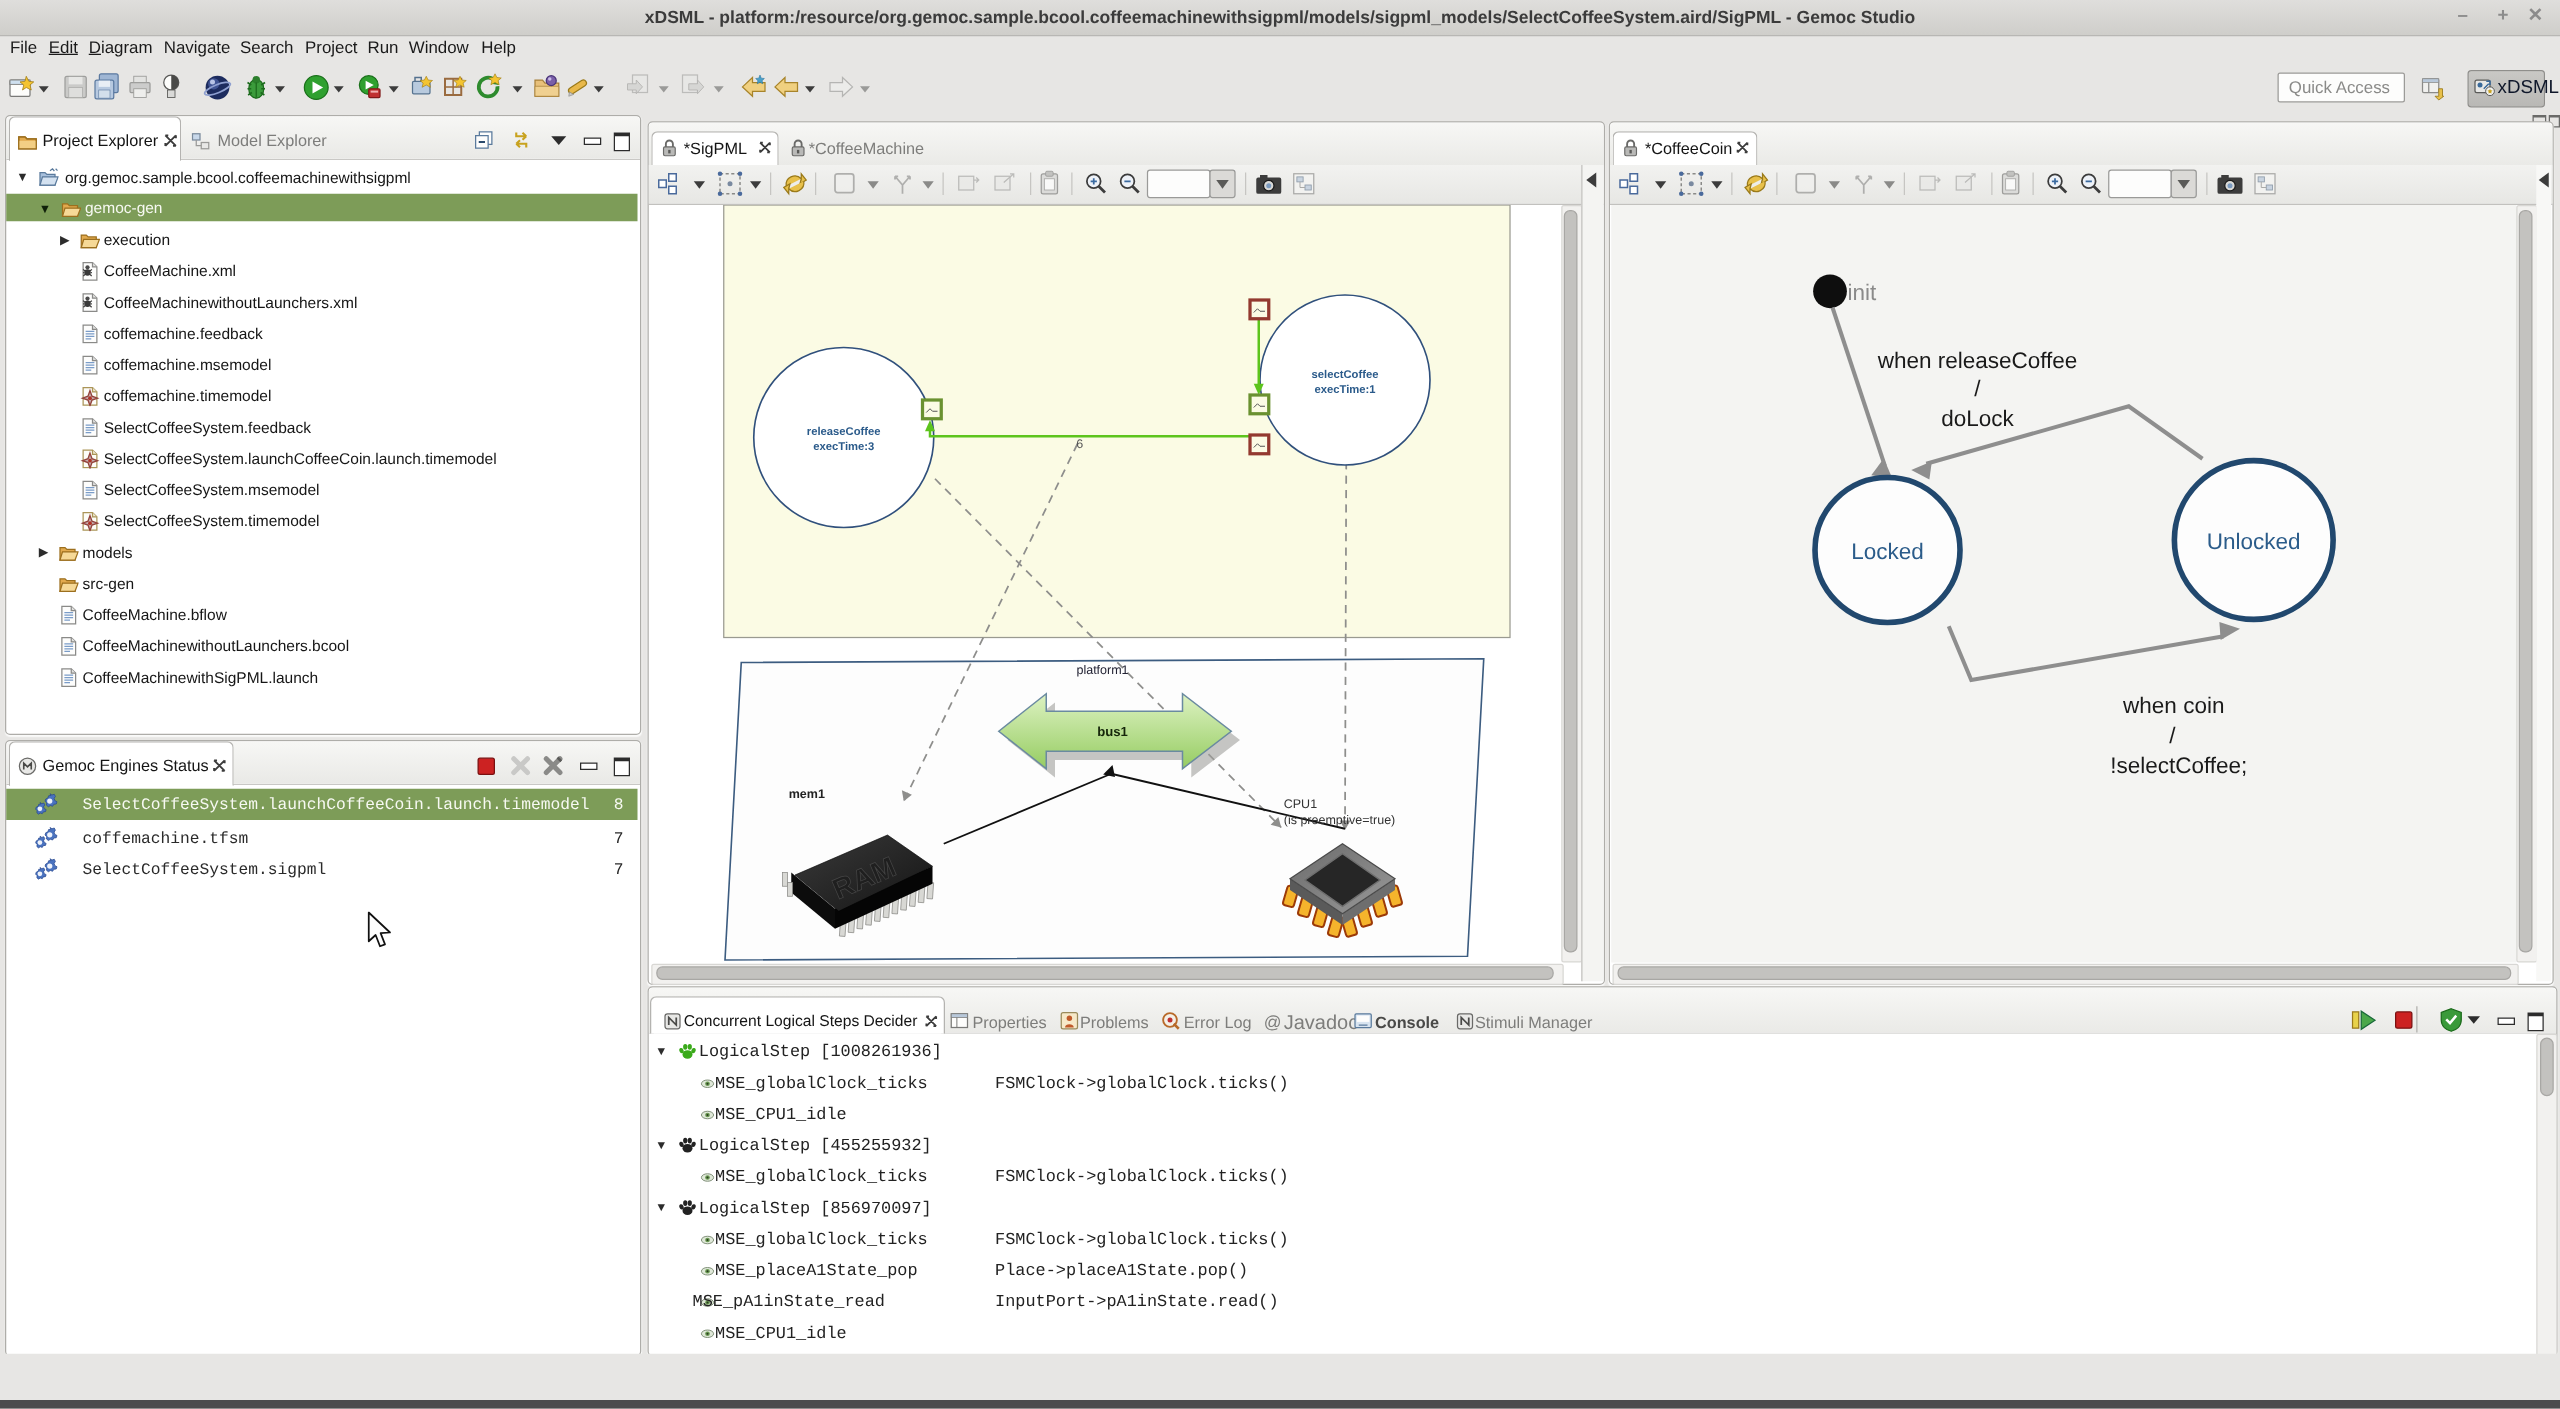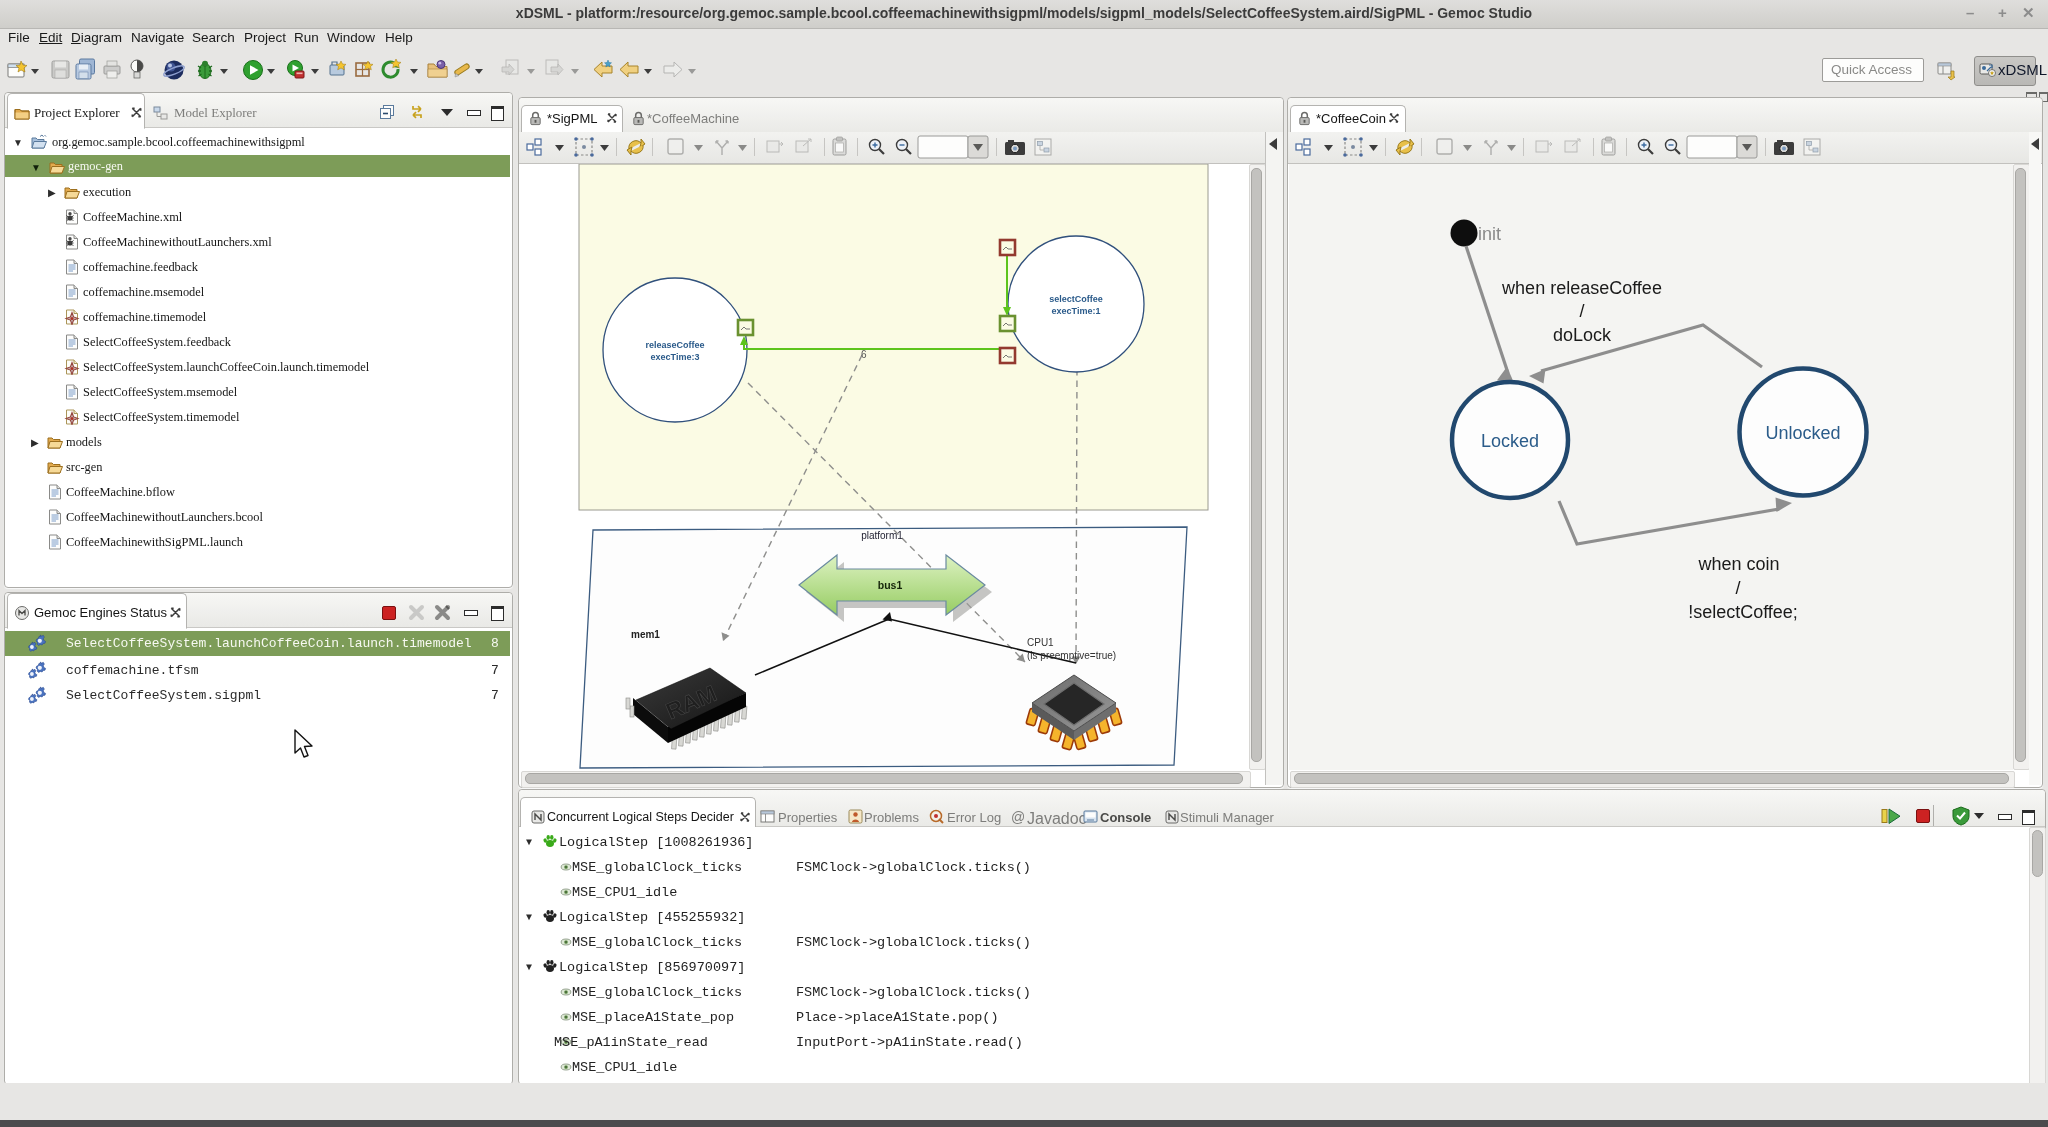--- a/index.html
+++ b/index.html
@@ -261,21 +261,21 @@
   <rect x="3" y="7" width="10" height="7.5" rx="1.2" fill="#b9b9b7" stroke="#6a6a68"></rect>
   <path d="M5 7 L5 4.5 A3 3 0 0 1 11 4.5 L11 7" fill="none" stroke="#6a6a68" stroke-width="1.6"></path>
   <rect x="7" y="9.5" width="2" height="3" fill="#5a5a58"></rect>
 </symbol>
 <symbol id="iclose" viewBox="0 0 16 16">
   <path d="M3.5 3.5 L12.5 12.5 M12.5 3.5 L3.5 12.5 M3.5 3.5 L6 3.5 M12.5 3.5 L12.5 6 M3.5 12.5 L3.5 10 M12.5 12.5 L10 12.5" stroke="#3c3c3c" stroke-width="1.6" fill="none"></path>
 </symbol>
 </defs>
 </svg>
 
-<div class="panel" id="pexp" style="left:4px;top:92px;width:507px;height:494px;font-family:Liberation Serif, serif;">
+<div class="panel" id="pexp" style="left:4px;top:92px;width:507px;height:494px;">
   <div class="vtabs"></div>
   <div class="vtab-act" style="left:2px;width:136px;"></div>
   <svg class="abs" style="left:9px;top:12px;" width="16" height="16">
       <use href="#ifolder"></use>
     </svg>
   <div class="abs ttext" style="left:29px;top:12px;">Project Explorer</div>
   <svg class="abs" style="left:124px;top:12px;" width="15" height="15">
       <use href="#iclose"></use>
     </svg>
   <svg class="abs" style="left:148px;top:12px;" width="16" height="16">

